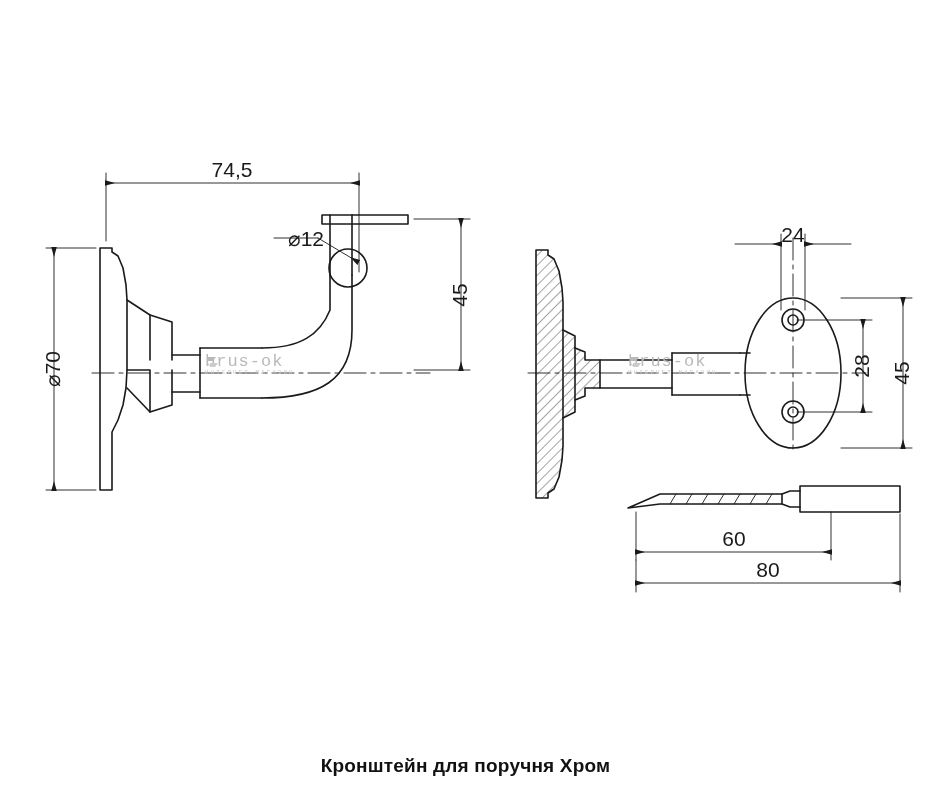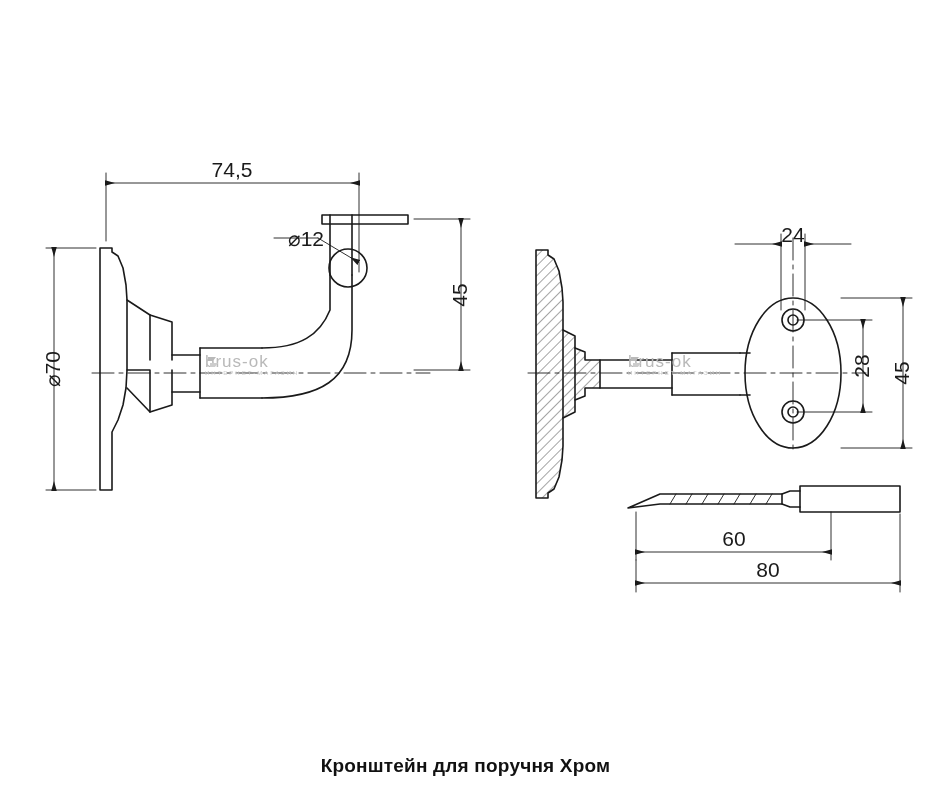--- a/index.html
+++ b/index.html
@@ -33,21 +33,21 @@
     top: 755px;
     width: 931px;
     text-align: center;
     font-size: 19px;
     font-weight: bold;
     letter-spacing: 0.2px;
     color: #111111;
   }
   .wm {
     position: absolute;
-    font-family: Liberation Sans, sans-serif;
+    font-family: Liberation Mono, monospace;
     font-size: 17px;
     color: #b9b9b9;
     letter-spacing: 1px;
     user-select: none;
   }
   .wm-sub {
     display: block;
     font-size: 6px;
     letter-spacing: 2px;
     color: #c9c9c9;

